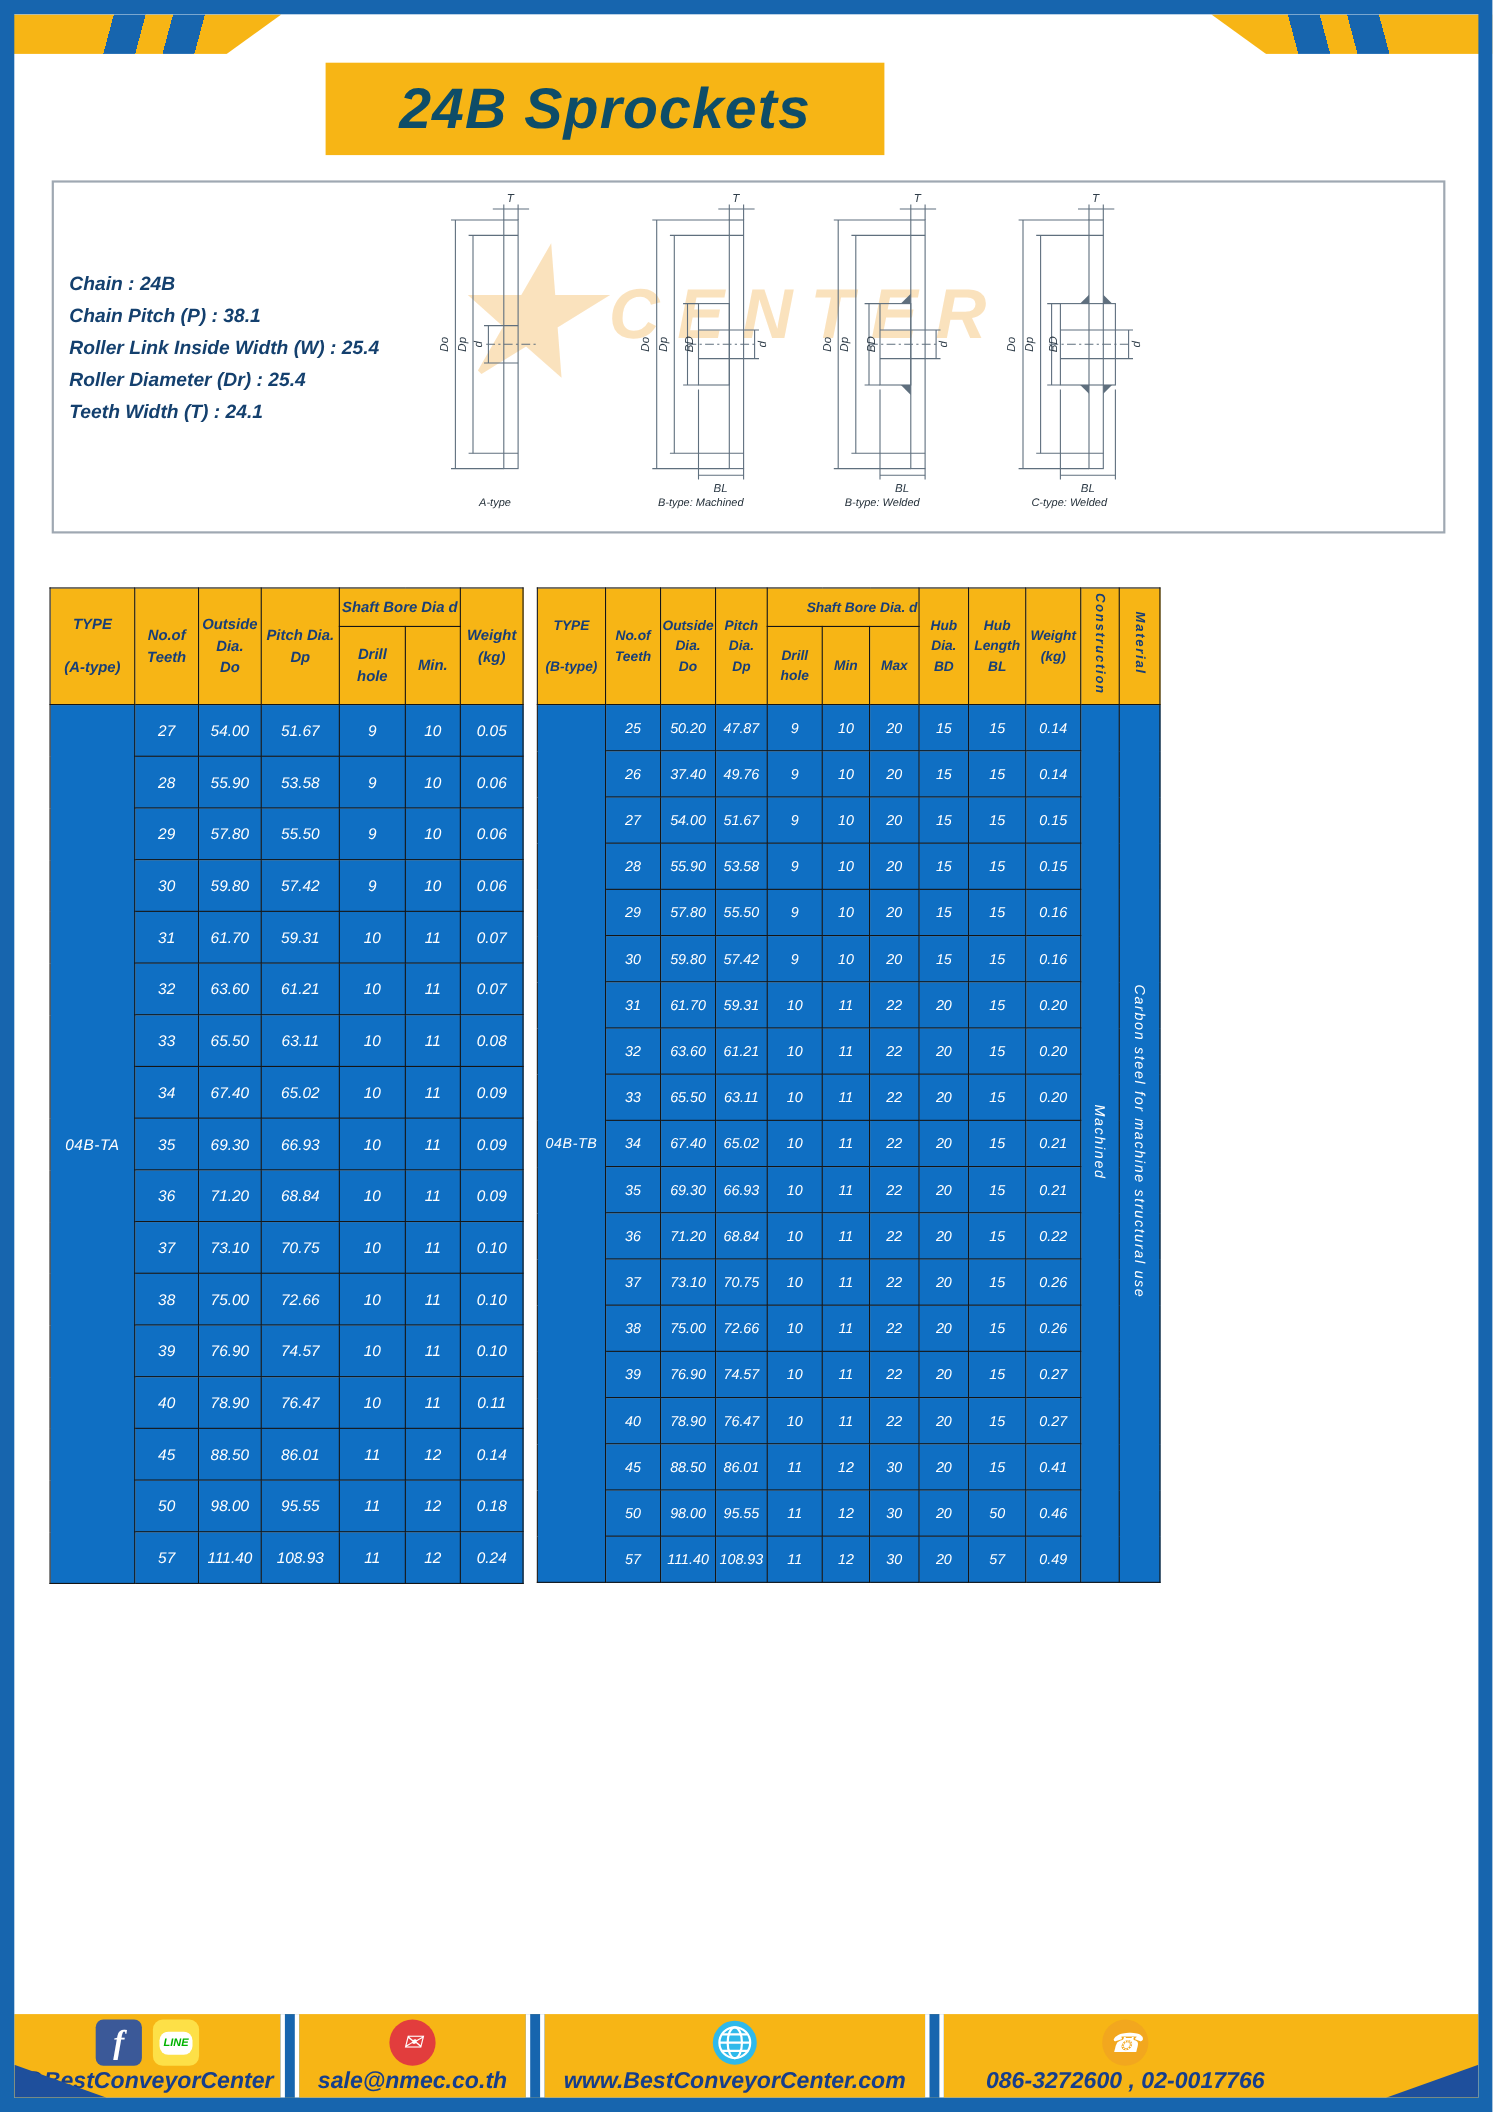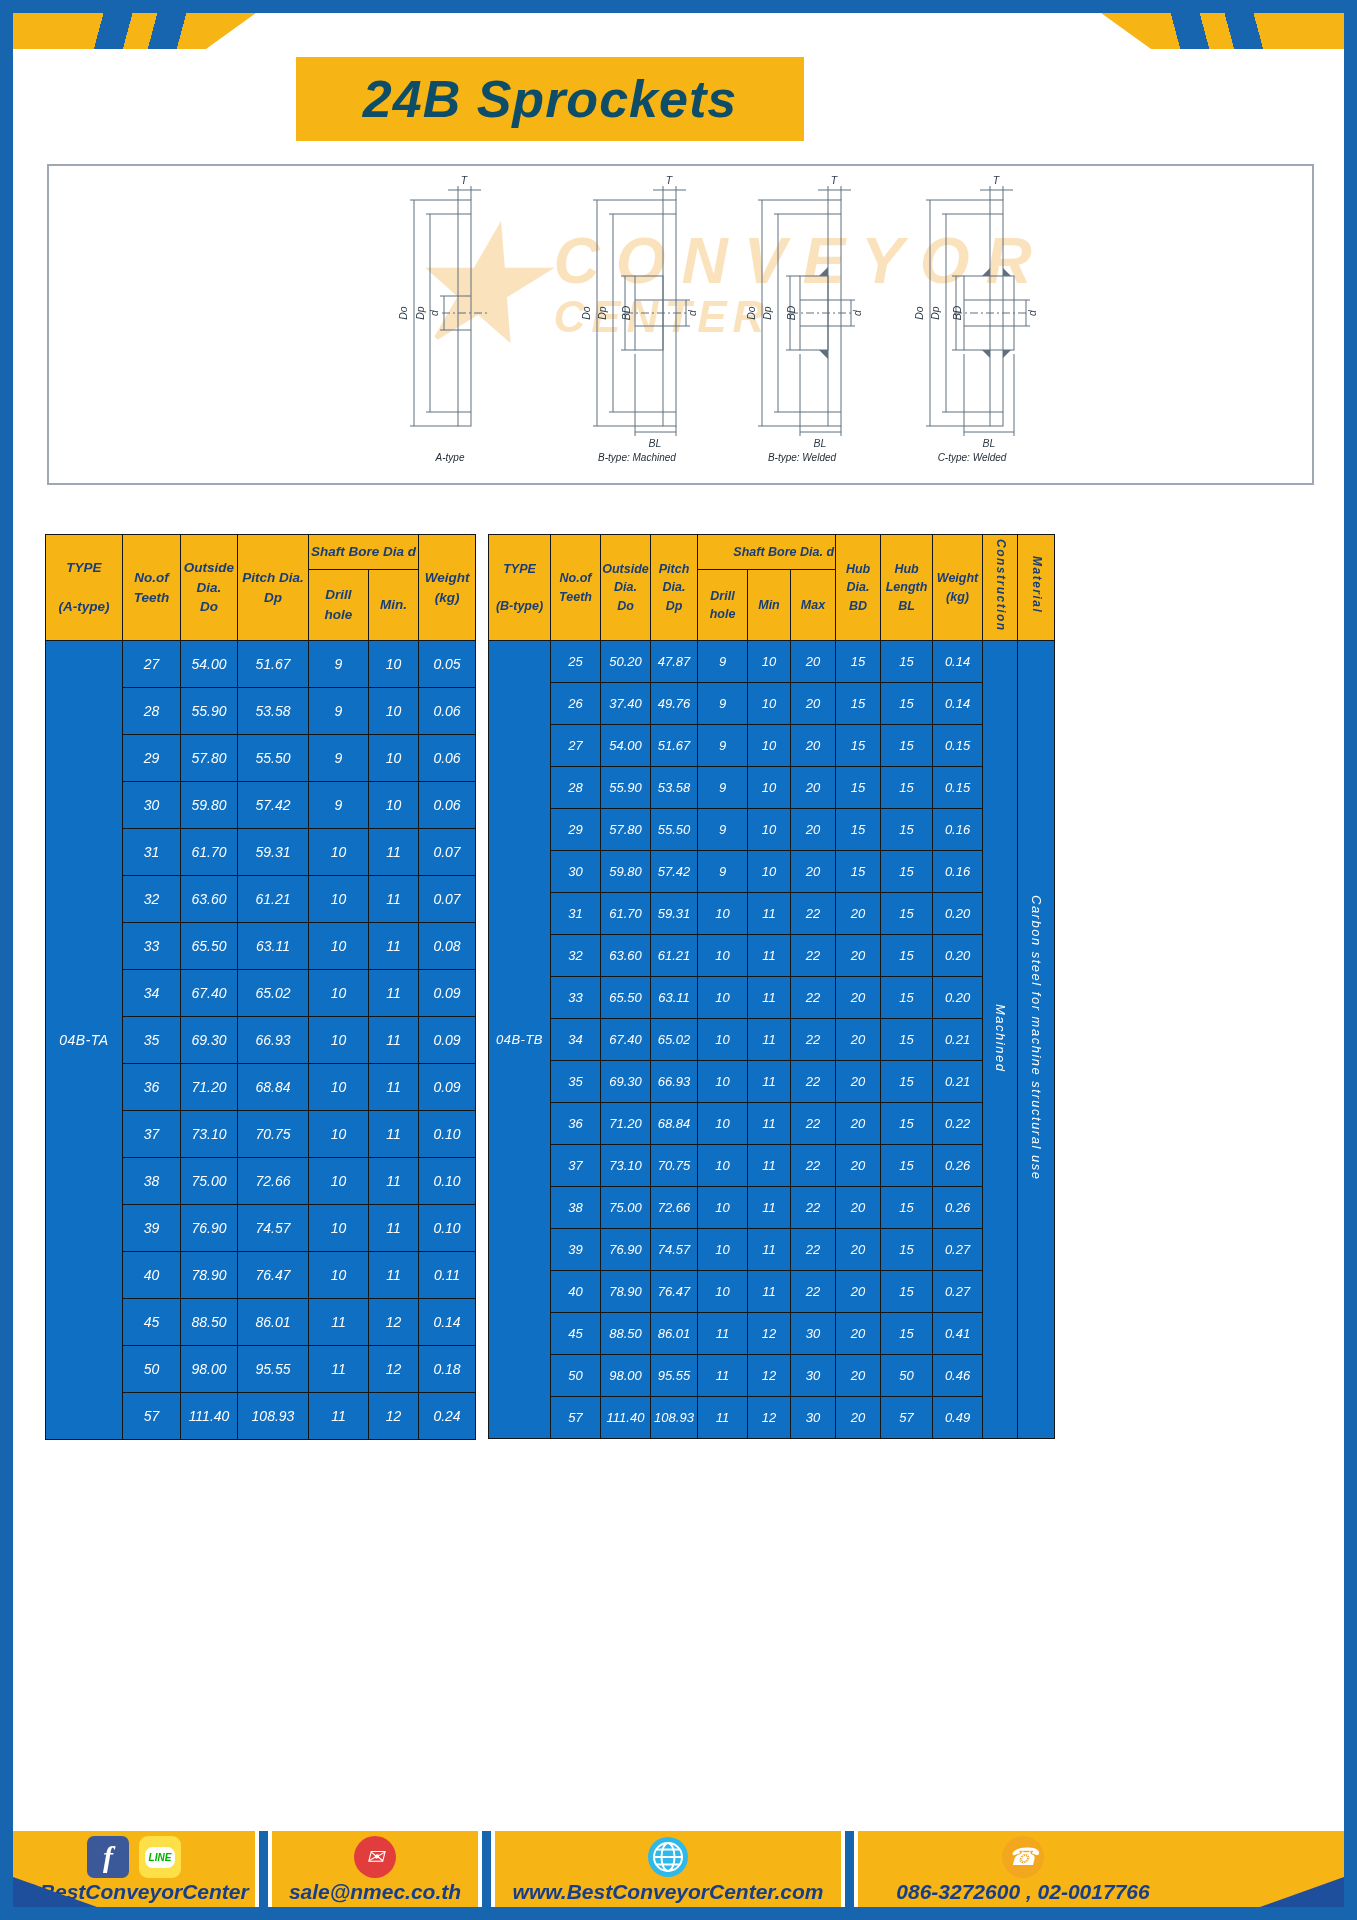--- a/index.html
+++ b/index.html
@@ -85,25 +85,31 @@
   <div class="deco deco-tr"></div>
 
   <div class="title-banner">
     <h1>24B Sprockets</h1>
   </div>
 
   <div class="diagram">
     <div class="watermark">
       <div class="wm-star">★</div>
       <div class="wm-text">
-        <div>CONVEYOR</div>
         <div>CENTER</div>
       </div>
     </div>
 
+    <div class="specs">
+      <div>Chain : 24B</div>
+      <div>Chain Pitch (P) : 38.1</div>
+      <div>Roller Link Inside Width (W) : 25.4</div>
+      <div>Roller Diameter (Dr) : 25.4</div>
+      <div>Teeth Width (T) : 24.1</div>
+    </div>
 
     <svg class="draw" style="left:331px;top:8px" width="140" height="278" viewBox="0 0 140 278">
       <line x1="78" y1="26" x2="78" y2="12"></line>
         <line x1="91" y1="26" x2="91" y2="12"></line>
       <line x1="68" y1="16" x2="101" y2="16"></line>
       <text x="84" y="10" text-anchor="middle">T</text>
       <rect x="78" y="26" width="13" height="226"></rect>
       <line x1="78" y1="40" x2="91" y2="40"></line>
         <line x1="78" y1="238" x2="91" y2="238"></line>
       <line x1="78" y1="122" x2="91" y2="122"></line>

